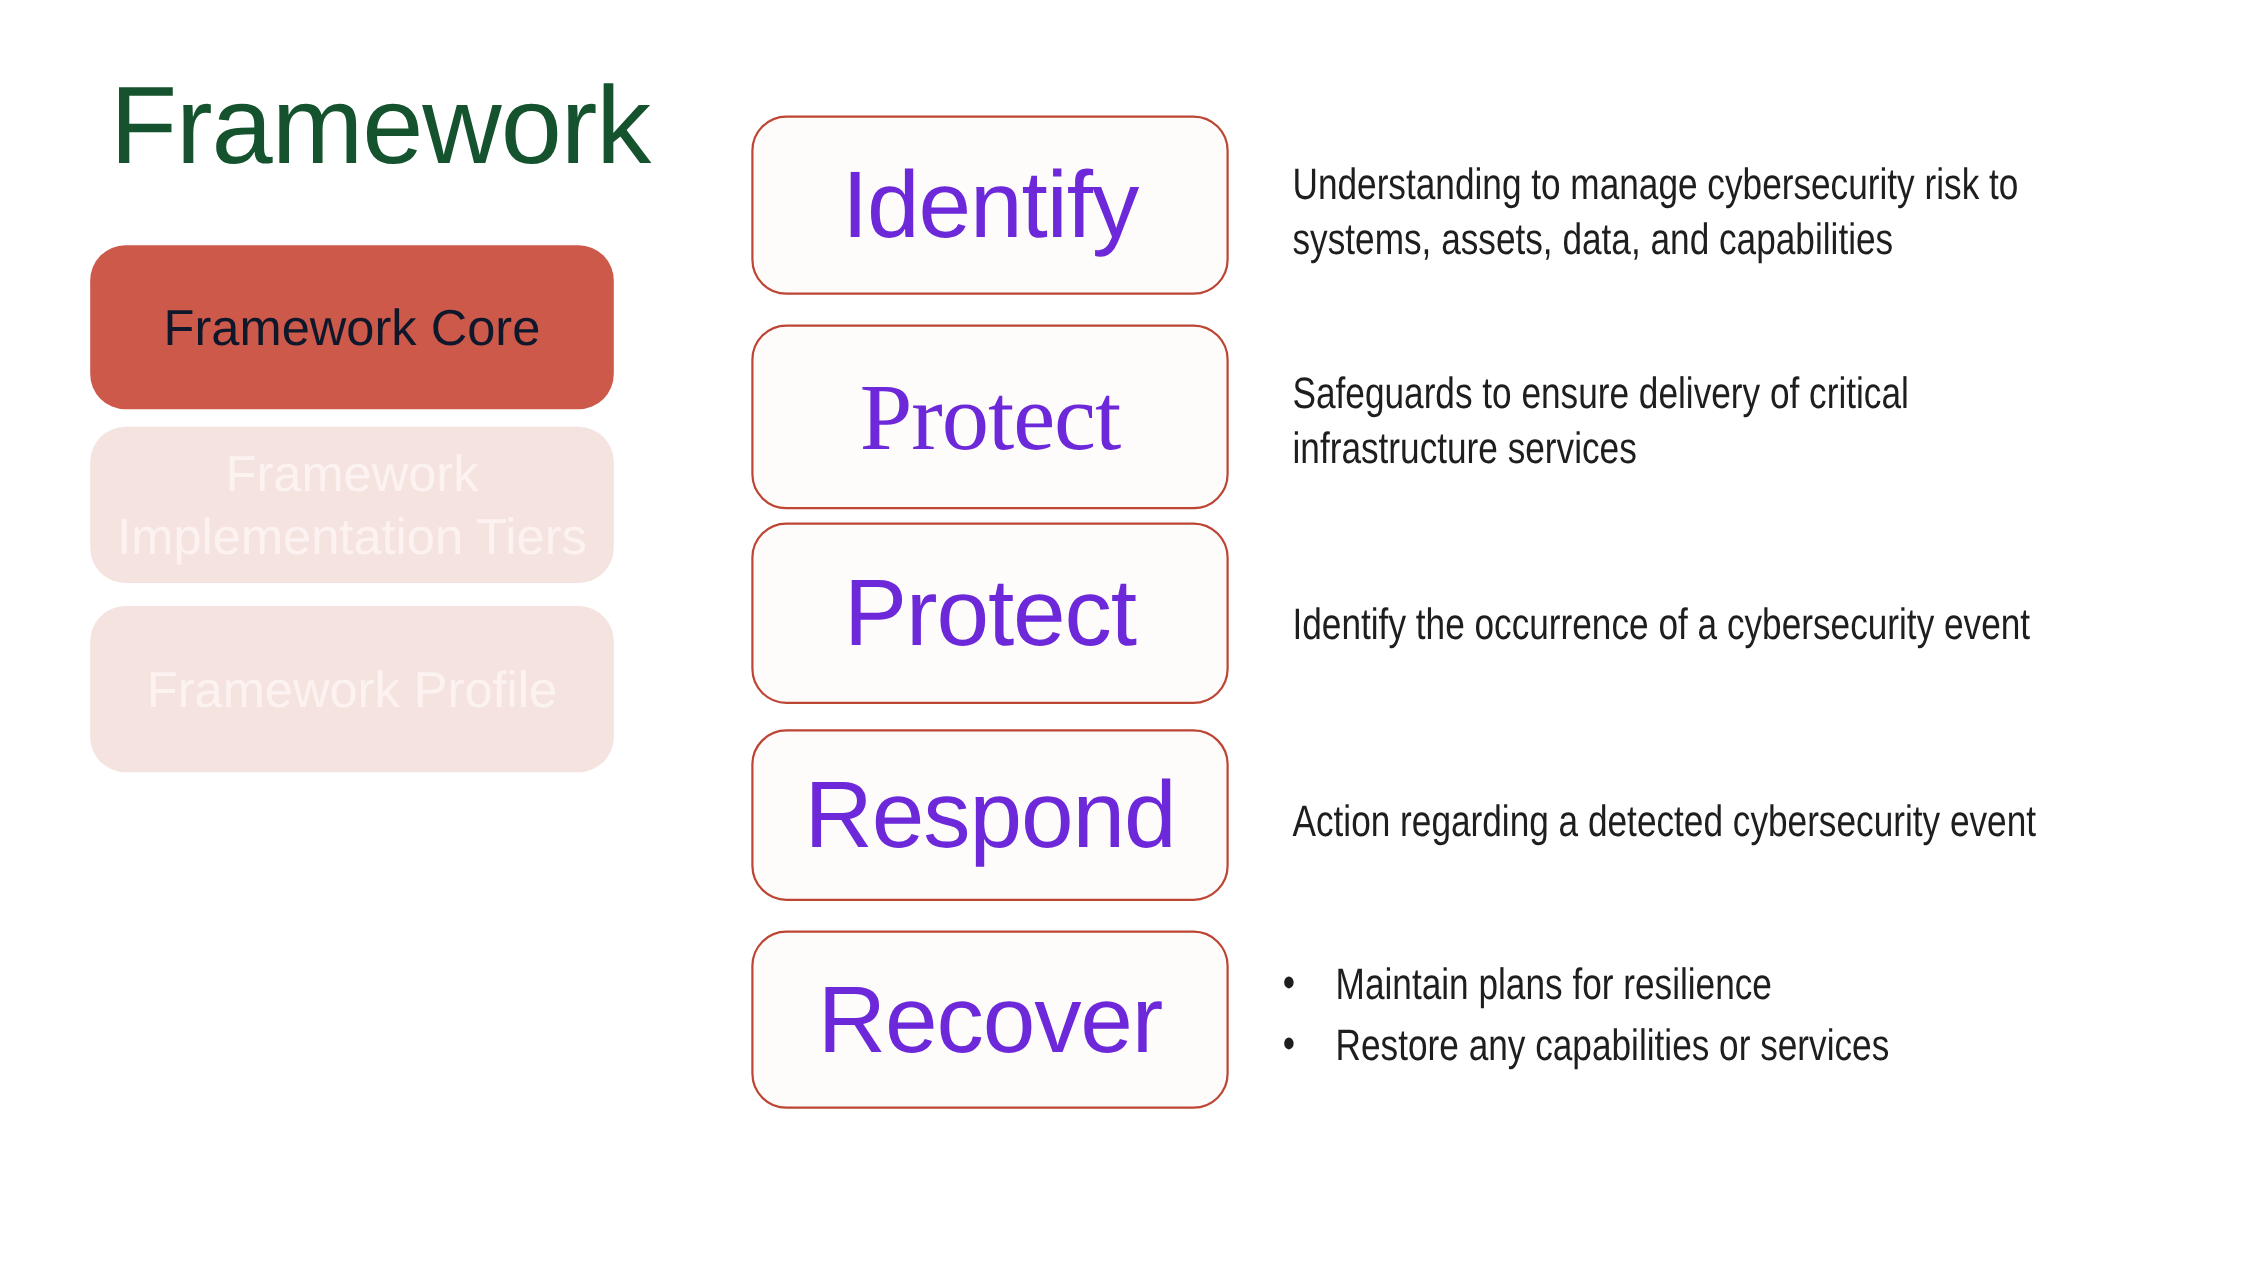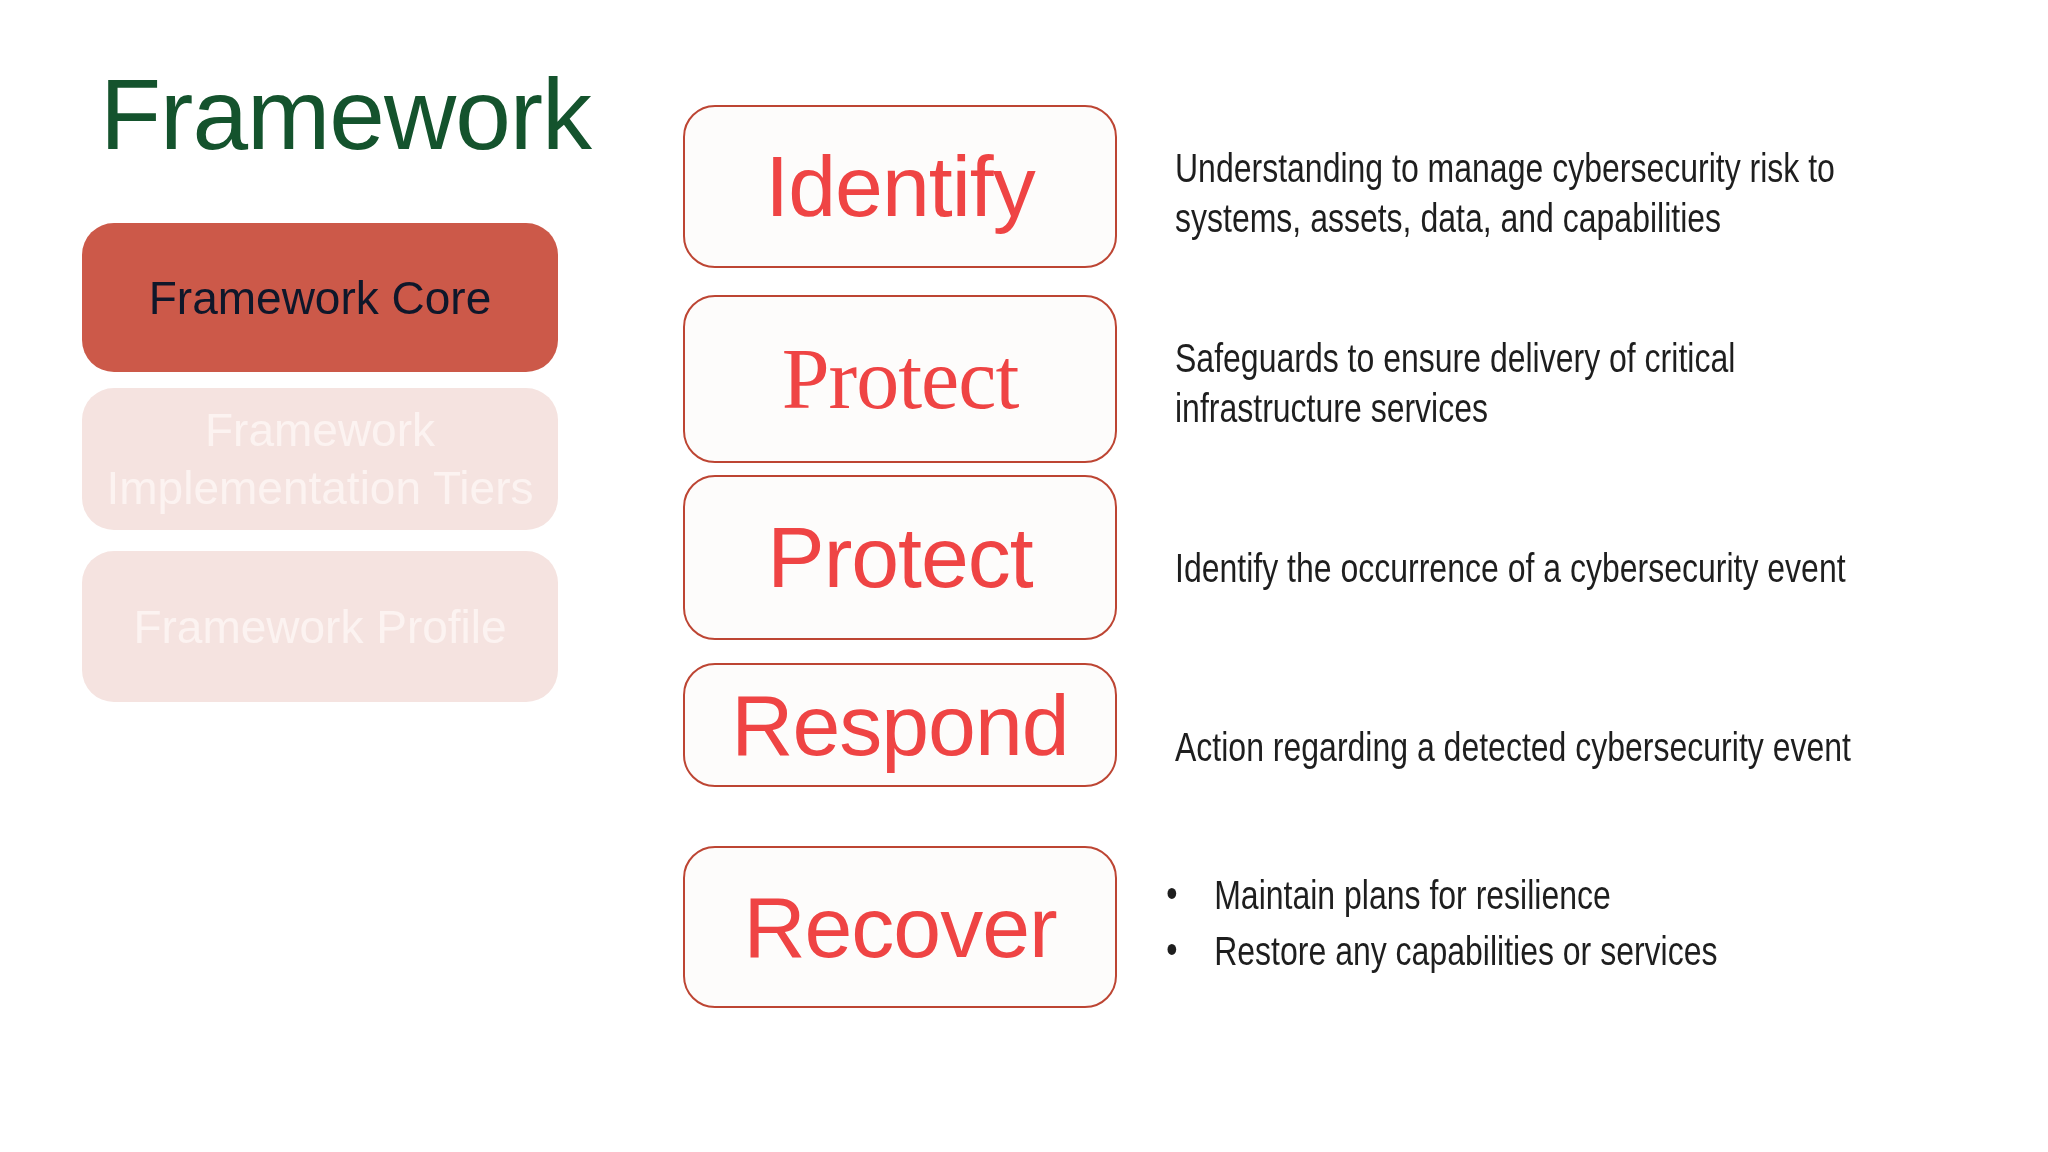--- a/index.html
+++ b/index.html
@@ -29,26 +29,26 @@
   .pill-core    { top: 223px; height: 149px; }
   .pill-tiers   { top: 388px; height: 142px; }
   .pill-profile { top: 551px; height: 151px; }
 
   
   .func-box {
     position: absolute; left: 683px; width: 434px;
     background: #fdfcfb;
     border: 2.5px solid #bd4533; border-radius: 32px;
     display: flex; align-items: center; justify-content: center;
-    color: #ef4444; font-size: 86px; letter-spacing: -1px;
+    color: #6d28d9; font-size: 86px; letter-spacing: -1px;
   }
   .box-identify { top: 105px; height: 163px; }
   .box-protect  { top: 295px; height: 168px; font-family: Liberation Serif, serif; }
   .box-detect   { top: 475px; height: 165px; }
-  .box-respond  { top: 663px; height: 124px; text-align: right; }
+  .box-respond  { top: 663px; height: 156px; text-align: right; }
   .box-recover  { top: 846px; height: 162px; }
 
   
   .func-desc {
     position: absolute; left: 1175px; width: 960px;
     color: #1e1e1e; font-size: 40px; line-height: 50px;
     white-space: pre-line;
     transform: scaleX(0.8); transform-origin: 0 0;
     letter-spacing: 0;
   }

